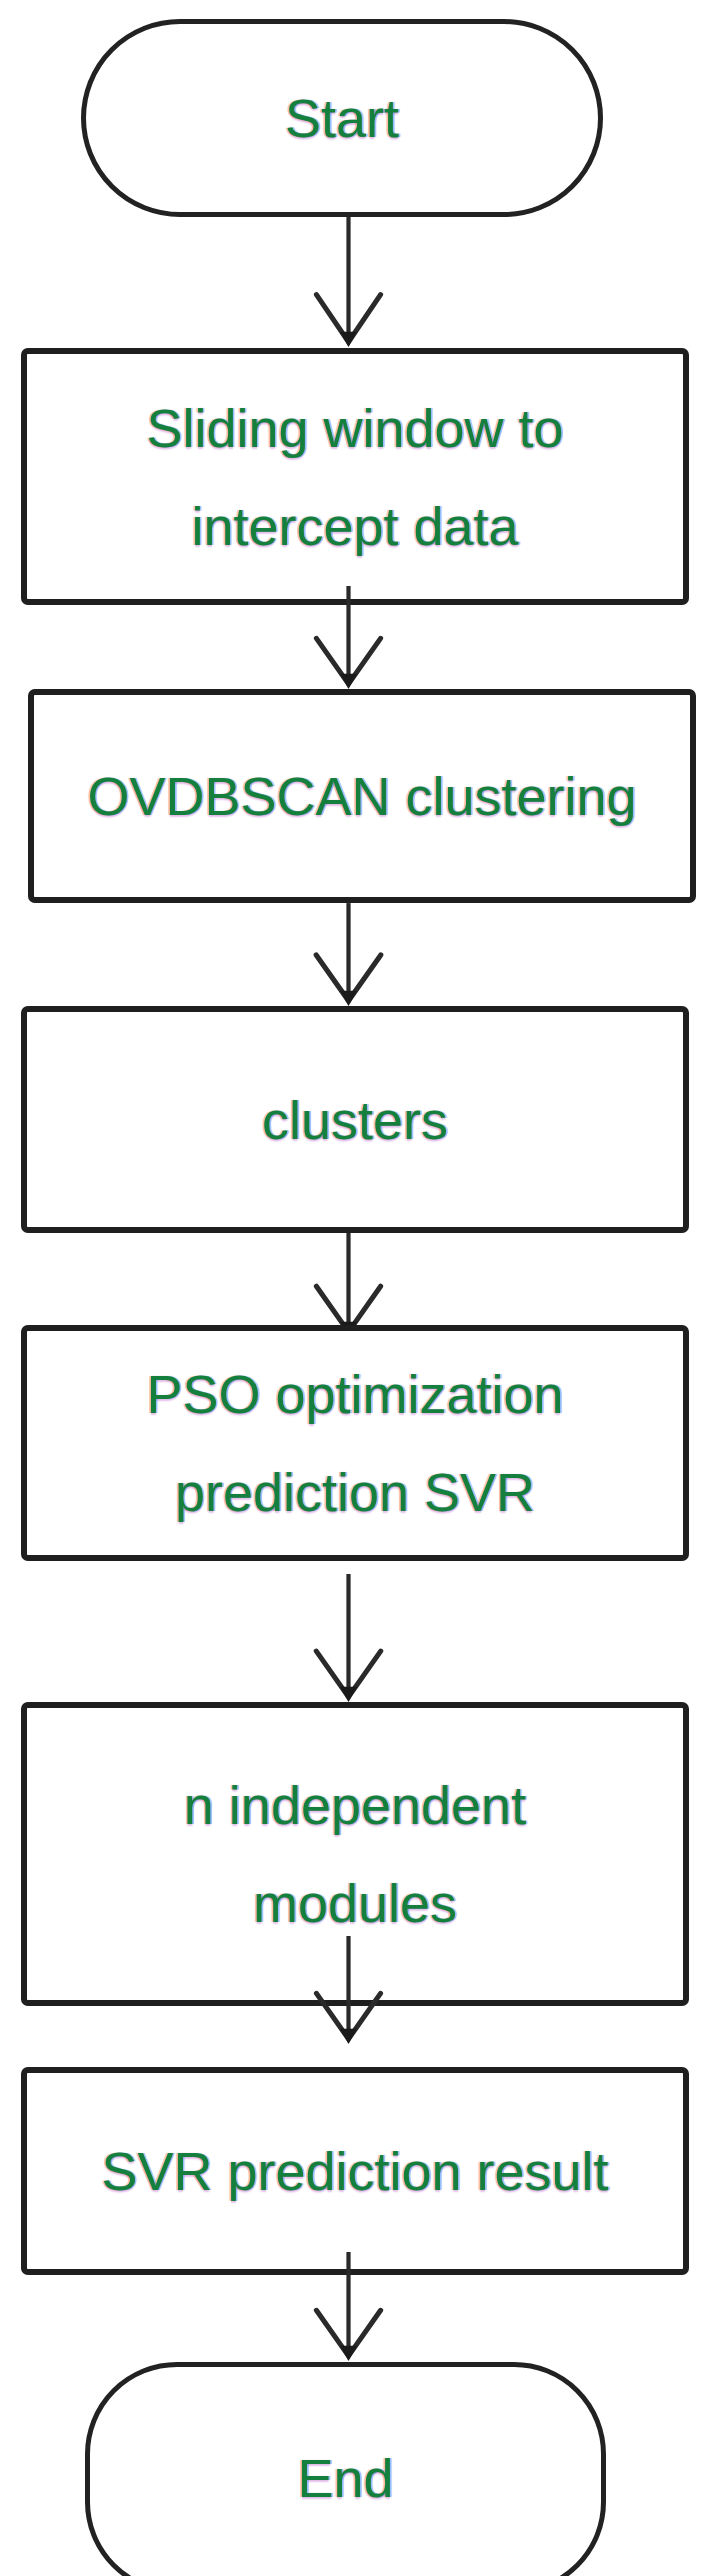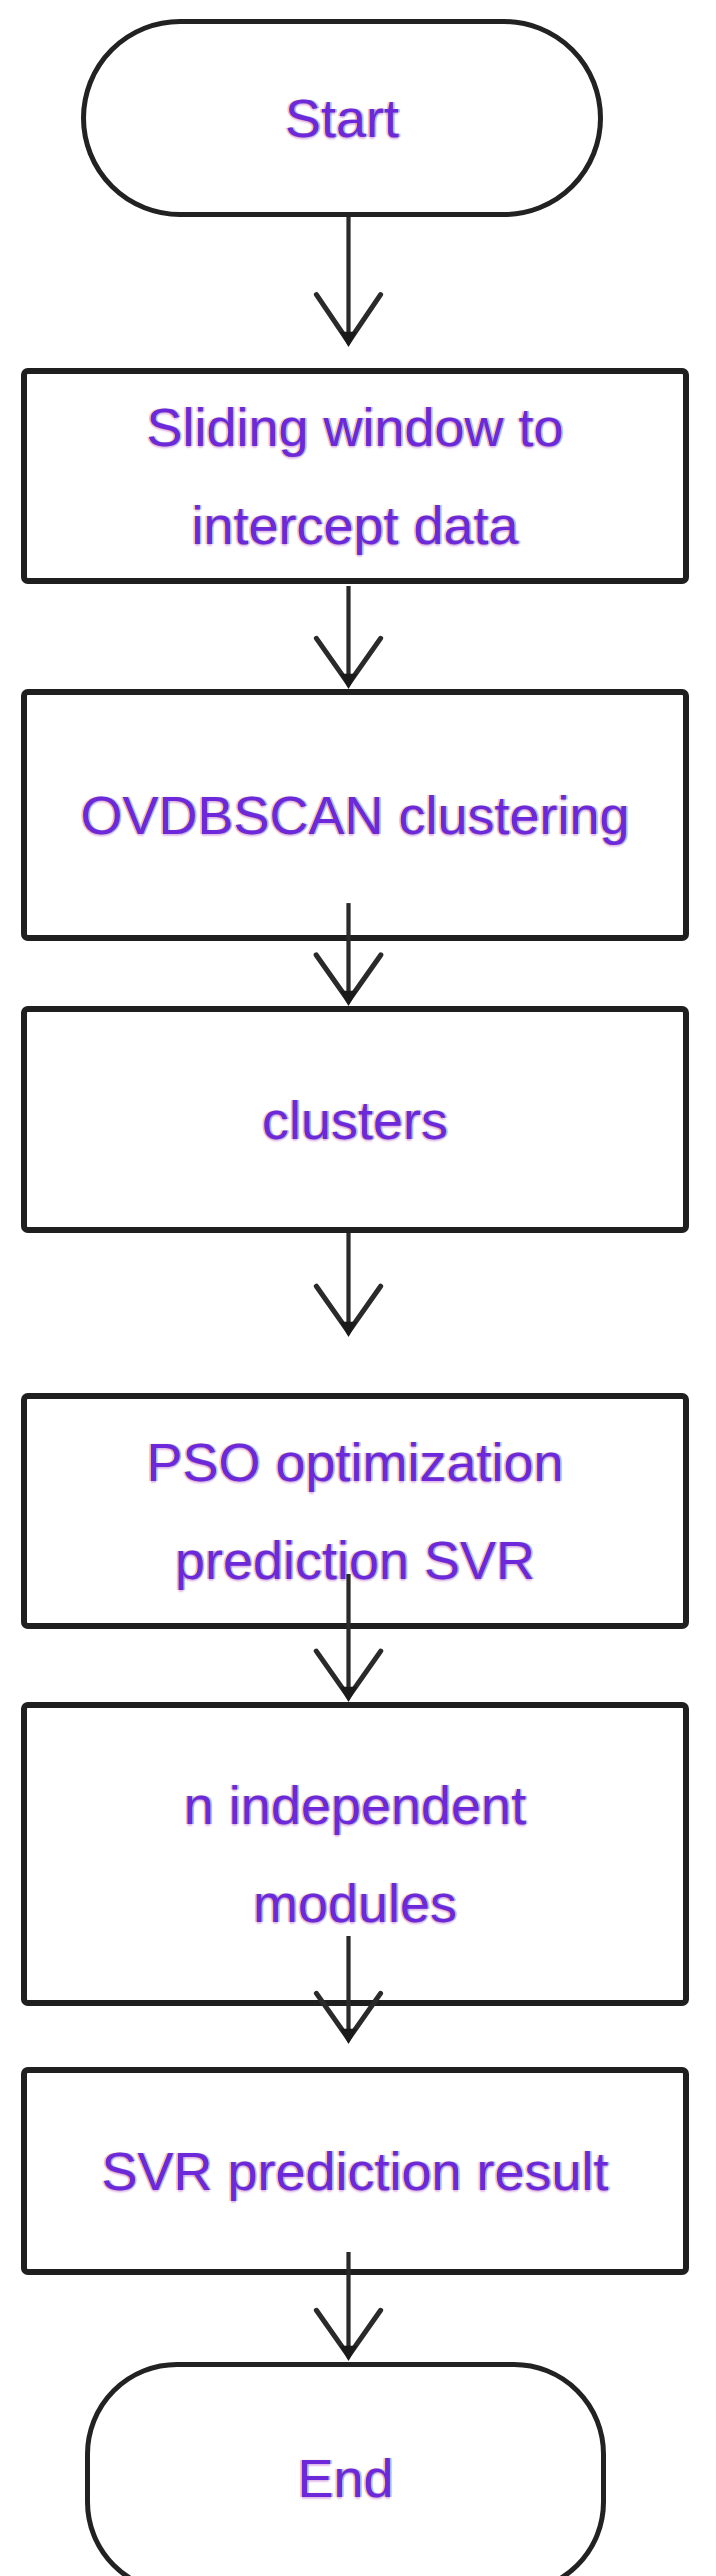--- a/index.html
+++ b/index.html
@@ -11,21 +11,21 @@
     overflow:hidden;
   }
   .node{
     position:absolute;
     box-sizing:border-box;
     display:flex;
     flex-direction:column;
     align-items:center;
     justify-content:center;
     text-align:center;
-    color:#6d28d9;
+    color:#15803d;
     font-size:54px;
     line-height:1;
     gap:44px;
     background:#ffffff;
   }
   .node .line{
     white-space:nowrap;
     
     text-shadow:
       1.7px 0 0.8px rgba(30,120,255,0.45),
@@ -38,24 +38,24 @@
     border-radius:102px;
   }
   .process{
     left:21px;
     width:668px;
     border:6px solid #1f1f1f;
     border-radius:6.8px;
   }
   
   #n-start{left:81px;top:18.6px;width:522px;height:198px;}
-  #n-sliding{top:368px;height:216px;}
-  #n-ovdbscan{top:689px;height:252px;}
+  #n-sliding{top:348px;height:257px;}
+  #n-ovdbscan{top:689px;height:214px;margin-left:7px;}
   #n-clusters{top:1006px;height:227px;}
-  #n-pso{top:1393px;height:236px;}
+  #n-pso{top:1325px;height:236px;}
   #n-modules{top:1702px;height:304px;}
   #n-svr{top:2045px;height:208px;margin-top:22px;}
   #n-end{left:85px;top:2362px;width:521px;height:232px;border-radius:92px;}
   .arrow{
     position:absolute;
     left:306px;
     width:85px;
   }
   .arrow svg{display:block;}
   .arrow .shaft{stroke:#2a2a2a;stroke-width:5;fill:none;}

